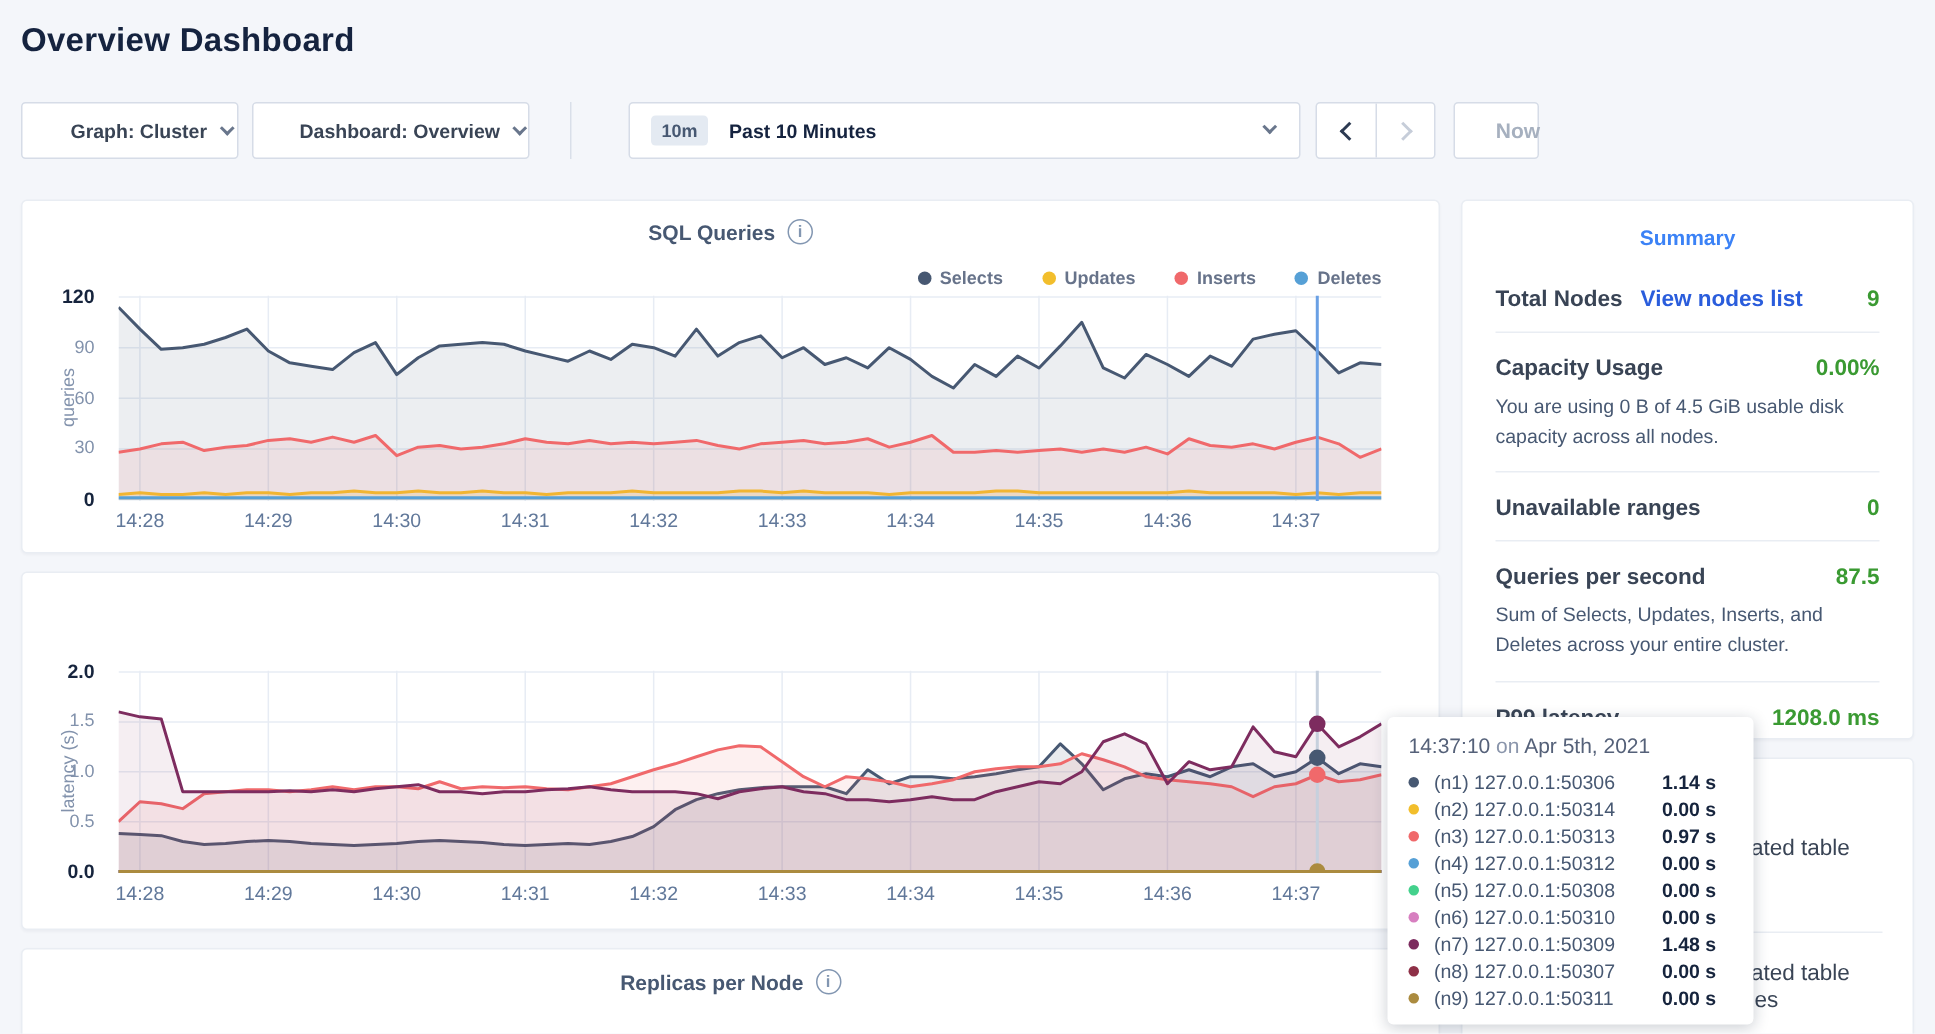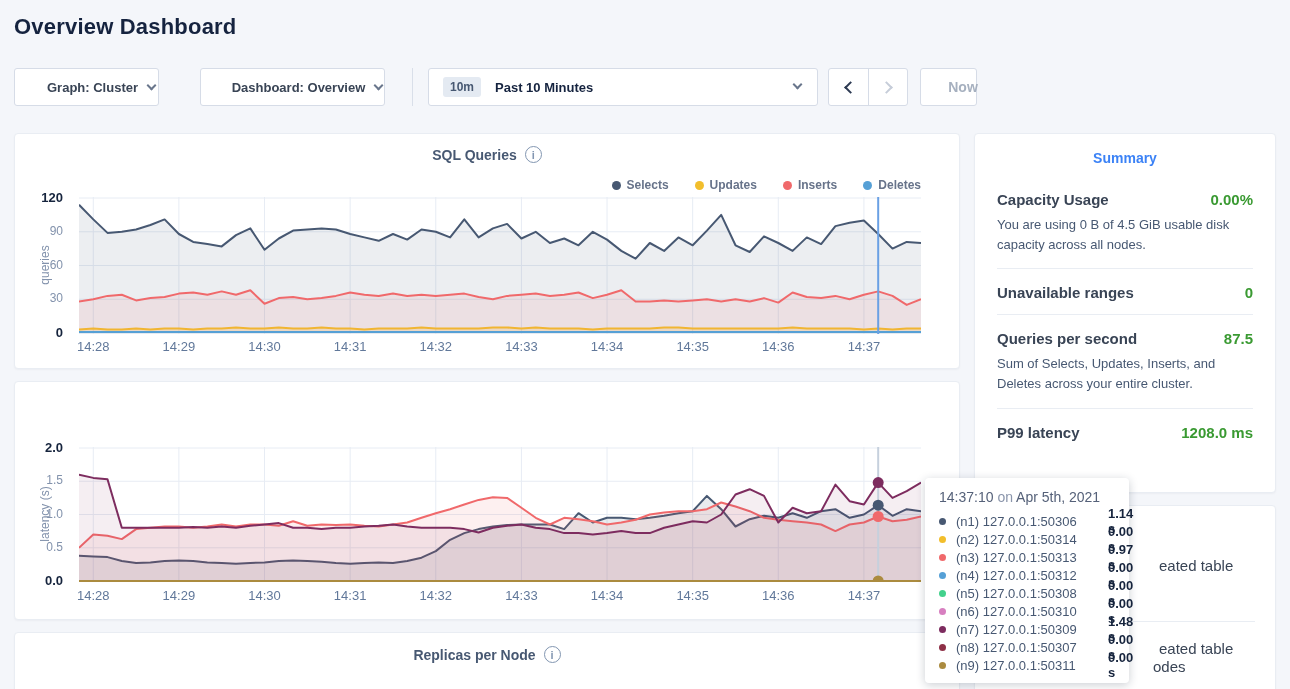--- a/index.html
+++ b/index.html
@@ -14,23 +14,23 @@
   }
   
   .controls { position:absolute; left:14px; top:68px; height:38px; display:flex; align-items:stretch; }
   .ctl {
     background:#fff; border:1px solid #d6dce7; border-radius:3px;
     display:flex; align-items:center; font-size:13px; font-weight:700; color:#394455;
     cursor:pointer;
     padding-left:29px;
   }
   .dd1 { width:145px; justify-content:center; gap:10px; }
-  .dd2 { width:185px; margin-left:41px; justify-content:center; gap:10px; }
+  .dd2 { width:185px; margin-left:9px; justify-content:center; gap:10px; }
   .vdivider { width:1px; background:#d9dfe9; margin-left:27px; }
-  .time-sel { width:390px; margin-left:15px; padding:0 14px; position:relative; }
+  .time-sel { width:448px; margin-left:38px; padding:0 14px; position:relative; }
   .badge {
     background:#e4eaf2; color:#475872; border-radius:3px;
     font-size:12px; font-weight:700; padding:3px 7px; margin-right:14px;
   }
   .range-label { font-size:13px; font-weight:700; color:#15233f; }
   .chev { width:7px; height:7px; border-right:2px solid #69768c; border-bottom:2px solid #69768c;
           transform:rotate(45deg); margin-top:-4px; }
   .time-sel .chev { position:absolute; right:16px; top:16px; }
   .nav-group { display:flex; margin-left:10px; border:1px solid #d6dce7; border-radius:3px; background:#fff; }
   .nav-btn { width:39px; display:flex; align-items:center; justify-content:center; cursor:pointer; }
@@ -81,21 +81,21 @@
   .srow-link { font-size:15px; font-weight:700; color:#2a5ddc; margin-left:12px; cursor:pointer; }
   .srow-value { margin-left:auto; font-size:15px; font-weight:700; color:#3a9a32; }
   .srow-desc { font-size:13px; color:#475872; line-height:1.55; margin-top:7px; }
   
   .ev-line { position:absolute; font-size:15px; color:#394455; white-space:nowrap; }
   .ev-1 { left:184px; top:51px; }
   .ev-2 { left:184px; top:134px; }
   .ev-3 { left:178px; top:152px; }
   .ev-divider { position:absolute; left:20px; right:20px; top:115px; height:1px; background:#e9edf3; }
   
-  .tooltip { position:absolute; left:925px; top:478px; width:204px; background:#fff;
+  .tooltip { position:absolute; left:925px; top:478px; width:244px; background:#fff;
              border-radius:4px; box-shadow:0 2px 10px rgba(25,35,60,.22); z-index:10;
              padding:11px 14px 9px; }
   .tt-header { font-size:14px; color:#556179; margin-bottom:7px; }
   .tt-header .tt-on { color:#8a95ab; }
   .tt-row { display:flex; align-items:center; height:18px; }
   .tt-dot { width:7px; height:7px; border-radius:50%; margin-right:10px; flex:none; }
   .tt-label { font-size:13px; color:#475872; width:152px; flex:none; }
   .tt-value { font-size:13px; font-weight:700; color:#16243d; }
 </style>
 </head>
@@ -262,20 +262,27 @@
   <div class="chart-title-row">
     <span class="chart-title">Replicas per Node</span>
     <span class="info-icon"></span>
   </div>
 </div>
 
 <div class="card summary-card">
   <div class="summary-inner">
     <div class="summary-title">Summary</div>
 
+    <div class="srow">
+      <div class="srow-line">
+        <span class="srow-label">Total Nodes</span>
+        <span class="srow-link">View nodes list</span>
+        <span class="srow-value">9</span>
+      </div>
+    </div>
 
     <div class="srow">
       <div class="srow-line">
         <span class="srow-label">Capacity Usage</span>
         <span class="srow-value">0.00%</span>
       </div>
       <div class="srow-desc">You are using 0 B of 4.5 GiB usable disk capacity across all nodes.</div>
     </div>
 
     <div class="srow">

